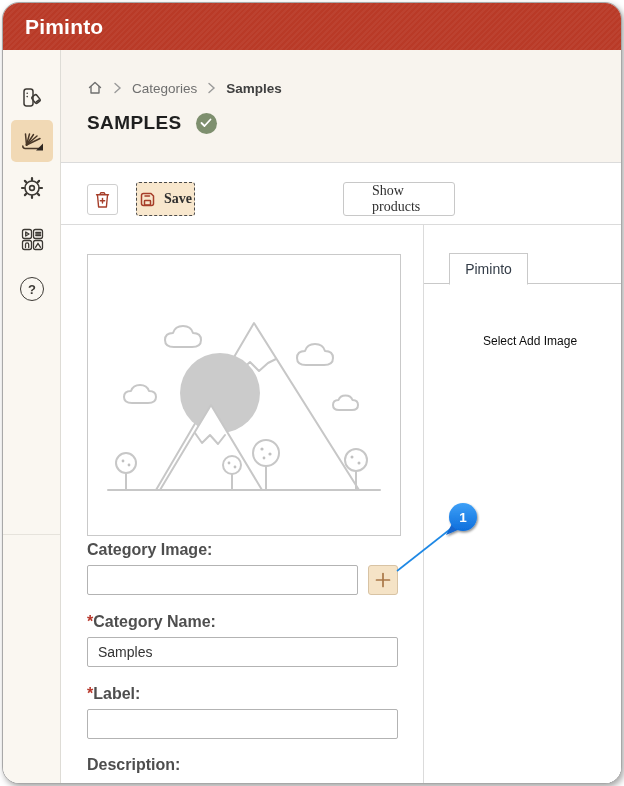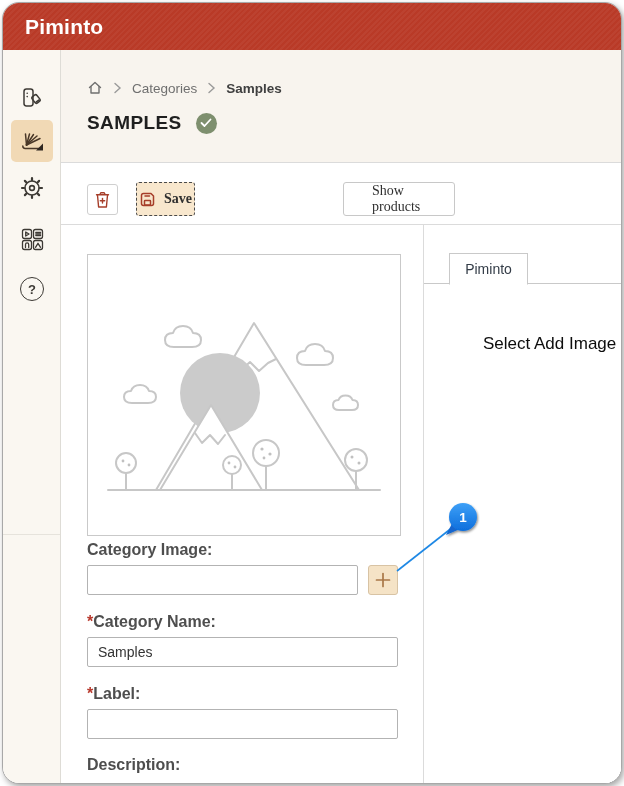--- a/index.html
+++ b/index.html
@@ -84,21 +84,21 @@
   .details-panel { position: absolute; left: 363px; right: 0; top: 0; bottom: 0; background: #fff; }
   .details-tabs { position: absolute; top: 28px; left: 0; right: 0; height: 31px; border-bottom: 1px solid #c9c9c9; }
   .tab {
     position: absolute; left: 25px; top: 0; width: 79px; height: 32px; background: #fff;
     border: 1px solid #c9c9c9; border-bottom: 1px solid #fff;
     display: flex; align-items: center; justify-content: center;
     font-size: 14px; color: #333c47; cursor: pointer;
   }
   
   .callout-svg { position: absolute; top: 175px; left: 0; width: 566px; height: 560px; pointer-events: none; z-index: 6; }
-  .callout-text { position: absolute; left: 422px; top: 284px; font-size: 17px; color: #0d0d0d; z-index: 6; }
+  .callout-text { position: absolute; left: 422px; top: 284px; font-size: 12px; color: #0d0d0d; z-index: 6; }
   
   .ic { display: block; }
 </style>
 </head>
 <body>
 
 <div class="frame">
 
   <div class="header">
     <span class="app-title">Piminto</span>

